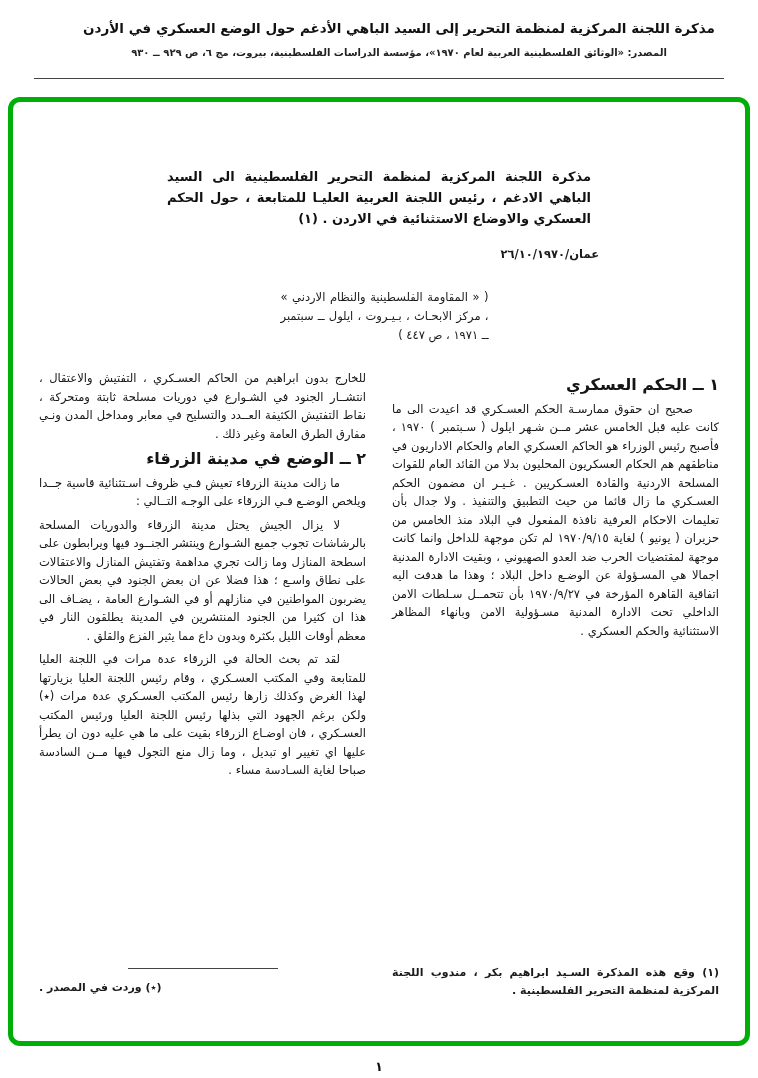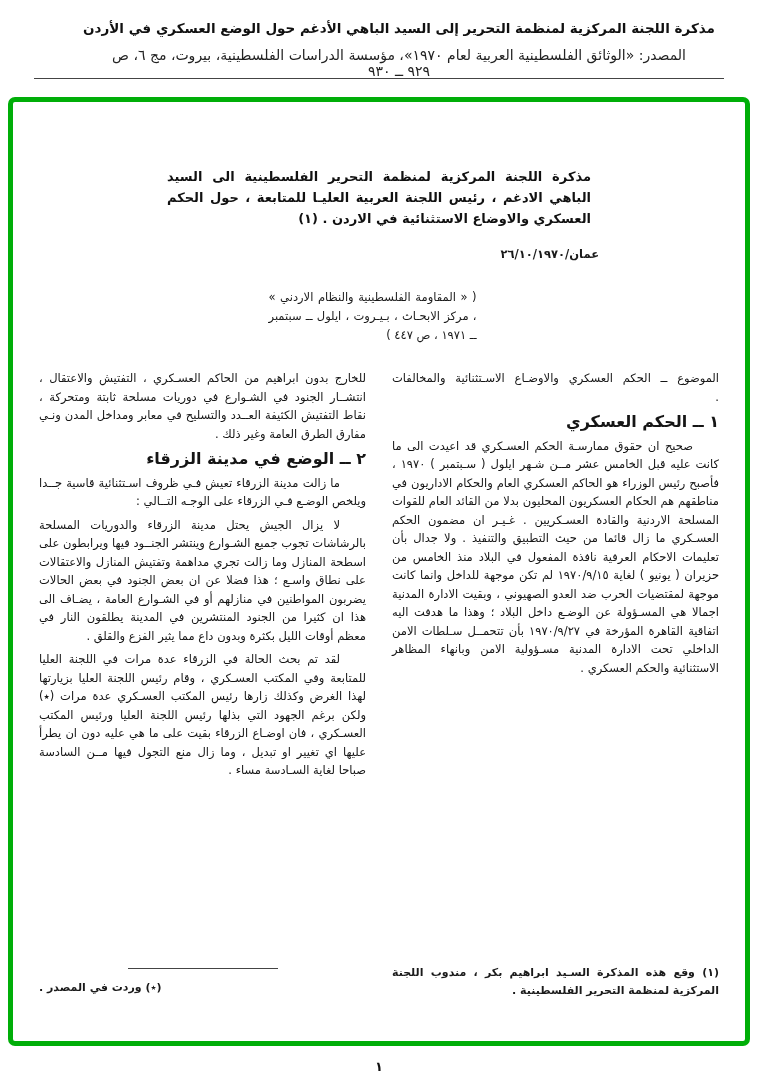--- a/index.html
+++ b/index.html
@@ -26,43 +26,43 @@
     text-align: center;
     padding-left: 40px;
   }
   .header-title {
     font-weight: bold;
     font-size: 13.5px;
     color: #111;
     padding: 0 40px;
   }
   .header-source {
-    font-weight: normal;
-    font-size: 14px;
+    font-weight: bold;
+    font-size: 10px;
     color: #222;
     margin-top: 11px;
     padding: 0 60px;
   }
   .header-divider {
     position: absolute;
     top: 78px;
     left: 34px;
     right: 34px;
     border-top: 1.5px solid #444;
   }
 
   
   .frame {
     position: absolute;
     left: 8px;
     top: 97px;
     width: 732px;
     height: 939px;
     border: 5px solid #00ae08;
-    border-radius: 7px;
+    border-radius: 12px;
     background: #ffffff;
     direction: rtl;
   }
 
   
   .doc-heading {
     width: 424px;
     margin: 64px auto 0 auto;
     direction: rtl;
     text-align: justify;
@@ -78,21 +78,21 @@
     display: flex;
     direction: rtl;
     align-items: flex-start;
     width: 360px;
     margin: 16px 146px 0 0;
     font-size: 11.5px;
     line-height: 19px;
   }
   .dateline {
     white-space: nowrap;
-    margin-left: 24px;
+    margin-left: 12px;
     font-weight: bold;
   }
   .citation {
     width: 208px;
     text-align: justify;
     text-align-last: right;
     margin-top: 43px;
   }
 
   
@@ -178,21 +178,20 @@
   <div class="doc-heading">مذكرة اللجنة المركزية لمنظمة التحرير الفلسطينية الى السيد الباهي الادغم ، رئيس اللجنة العربية العليـا للمتابعة ، حول الحكم العسكري والاوضاع الاستثنائية في الاردن . (١)</div>
 
   <div class="meta-row">
     <div class="dateline">عمان/٢٦/١٠/١٩٧٠</div>
     <div class="citation">( « المقاومة الفلسطينية والنظام الاردني » ، مركز الابحـاث ، بـيـروت ، ايلول ــ سبتمبر ــ ١٩٧١ ، ص ٤٤٧ )</div>
   </div>
 
   <div class="columns">
 
     <div class="col">
-      <p class="spaced">الموضوع ــ الحكم العسكري والاوضـاع الاسـتثنائية والمخالفات .</p>
       <div class="section-heading">١ ــ الحكم العسكري</div>
       <p>صحيح ان حقوق ممارسـة الحكم العسـكري قد اعيدت الى ما كانت عليه قبل الخامس عشر مــن شـهر ايلول ( سـبتمبر ) ١٩٧٠ ، فأصبح رئيس الوزراء هو الحاكم العسكري العام والحكام الاداريون في مناطقهم هم الحكام العسكريون المحليون بدلا من القائد العام للقوات المسلحة الاردنية والقادة العسـكريين . غـيـر ان مضمون الحكم العسـكري ما زال قائما من حيث التطبيق والتنفيذ . ولا جدال بأن تعليمات الاحكام العرفية نافذة المفعول في البلاد منذ الخامس من حزيران ( يونيو ) لغاية ١٩٧٠/٩/١٥ لم تكن موجهة للداخل وانما كانت موجهة لمقتضيات الحرب ضد العدو الصهيوني ، وبقيت الادارة المدنية اجمالا هي المسـؤولة عن الوضـع داخل البلاد ؛ وهذا ما هدفت اليه اتفاقية القاهرة المؤرخة في ١٩٧٠/٩/٢٧ بأن تتحمــل سـلطات الامن الداخلي تحت الادارة المدنية مسـؤولية الامن وبانهاء المظاهر الاستثنائية والحكم العسكري .</p>
     </div>
 
     <div class="col">
       <p class="flush">للخارج بدون ابراهيم من الحاكم العسـكري ، التفتيش والاعتقال ، انتشــار الجنود في الشـوارع في دوريات مسلحة ثابتة ومتحركة ، نقاط التفتيش الكثيفة العــدد والتسليح في معابر ومداخل المدن ونـي مفارق الطرق العامة وغير ذلك .</p>
       <div class="section-heading">٢ ــ الوضع في مدينة الزرقاء</div>
       <p>ما زالت مدينة الزرقاء تعيش فـي ظروف اسـتثنائية قاسية جــدا ويلخص الوضـع فـي الزرقاء على الوجـه التــالي :</p>
       <p>لا يزال الجيش يحتل مدينة الزرقاء والدوريات المسلحة بالرشاشات تجوب جميع الشـوارع وينتشر الجنــود فيها ويرابطون على اسطحة المنازل وما زالت تجري مداهمة وتفتيش المنازل والاعتقالات على نطاق واسـع ؛ هذا فضلا عن ان بعض الجنود في بعض الحالات يضربون المواطنين في منازلهم أو في الشـوارع العامة ، يضـاف الى هذا ان كثيرا من الجنود المنتشرين في المدينة يطلقون النار في معظم أوقات الليل بكثرة وبدون داع مما يثير الفزع والقلق .</p>
       <p>لقد تم بحث الحالة في الزرقاء عدة مرات في اللجنة العليا للمتابعة وفي المكتب العسـكري ، وقام رئيس اللجنة العليا بزيارتها لهذا الغرض وكذلك زارها رئيس المكتب العسـكري عدة مرات (٭) ولكن برغم الجهود التي بذلها رئيس اللجنة العليا ورئيس المكتب العسـكري ، فان اوضـاع الزرقاء بقيت على ما هي عليه دون ان يطرأ عليها اي تغيير او تبديل ، وما زال منع التجول فيها مــن السادسة صباحا لغاية السـادسة مساء .</p>

